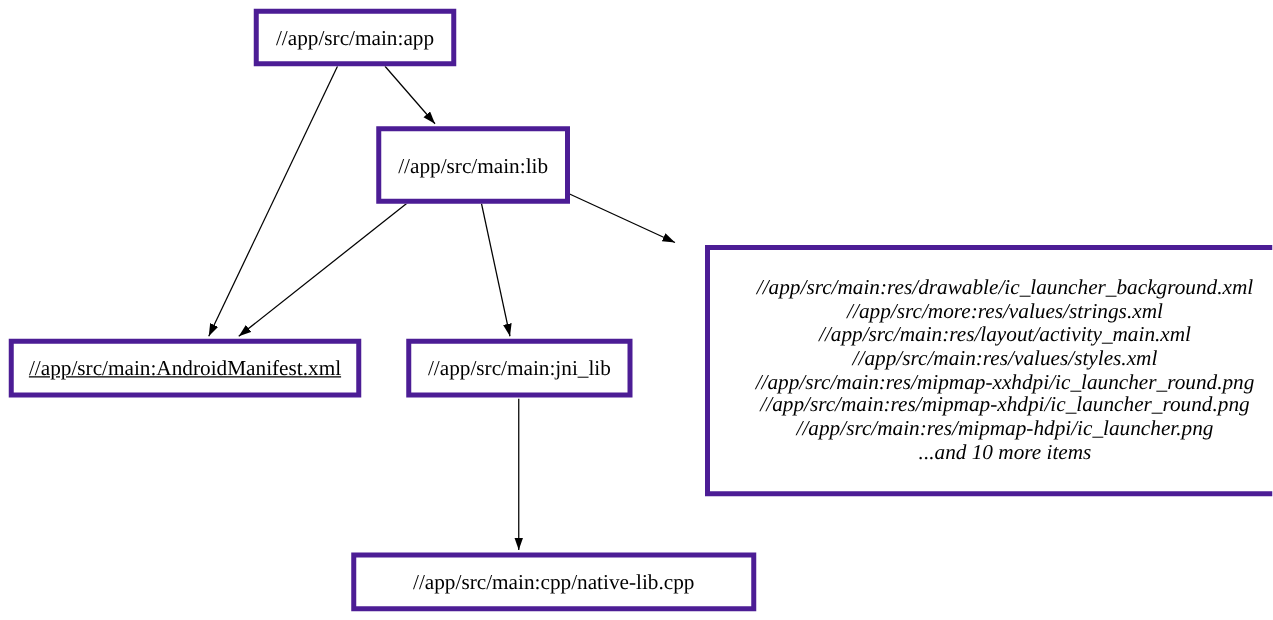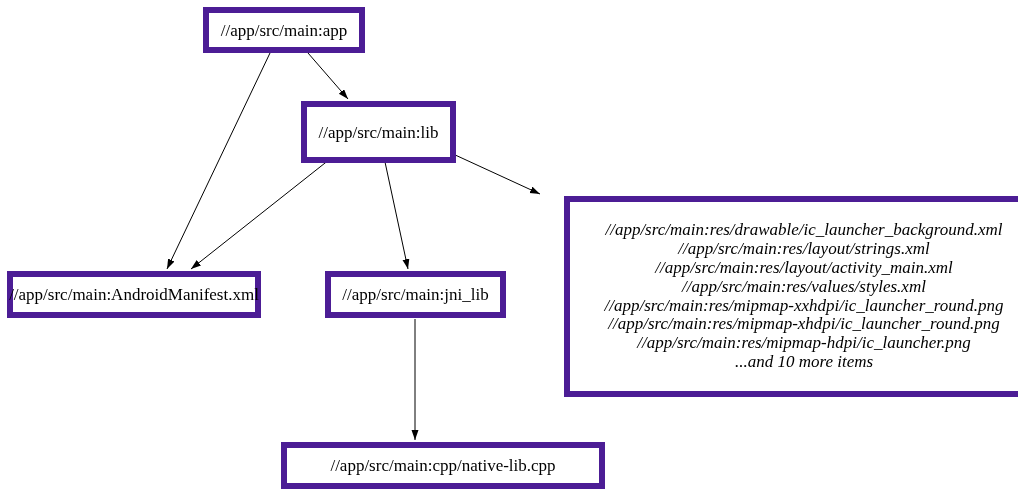--- a/index.html
+++ b/index.html
@@ -19,21 +19,21 @@
   .edges-layer {
     position: absolute;
     left: 0;
     top: 0;
     width: 1018px;
     height: 496px;
   }
   .node {
     position: absolute;
     box-sizing: border-box;
-    border: 6px solid #4c1d95;
+    border: 4px solid #4c1d95;
     background: #ffffff;
     display: flex;
     align-items: center;
     justify-content: center;
     text-align: center;
     font-size: 17px;
     line-height: 19px;
     white-space: nowrap;
   }
   .node-multi {
@@ -65,31 +65,31 @@
   </svg>
 
   <div class="node" style="left:203px; top:7px; width:162px; height:46px;">
     <span>//app/src/main:app</span>
   </div>
 
   <div class="node" style="left:301px; top:101px; width:155px; height:62px;">
     <span>//app/src/main:lib</span>
   </div>
 
-  <div class="node" style="left:7px; top:271px; width:254px; height:47px;">
+  <div class="node" style="left:7px; top:271px; width:282px; height:47px;text-decoration:underline;">
     <span>//app/src/main:AndroidManifest.xml</span>
   </div>
 
   <div class="node" style="left:325px; top:271px; width:181px; height:47px;">
     <span>//app/src/main:jni_lib</span>
   </div>
 
   <div class="node node-multi" style="left:564px; top:196px; width:480px; height:201px;font-style:italic;">
     <span class="res-line">//app/src/main:res/drawable/ic_launcher_background.xml</span>
-    <span class="res-line">//app/src/main:res/layout/strings.xml</span>
+    <span class="res-line">//app/src/more:res/values/strings.xml</span>
     <span class="res-line">//app/src/main:res/layout/activity_main.xml</span>
     <span class="res-line">//app/src/main:res/values/styles.xml</span>
     <span class="res-line">//app/src/main:res/mipmap-xxhdpi/ic_launcher_round.png</span>
     <span class="res-line">//app/src/main:res/mipmap-xhdpi/ic_launcher_round.png</span>
     <span class="res-line">//app/src/main:res/mipmap-hdpi/ic_launcher.png</span>
     <span class="res-line">...and 10 more items</span>
   </div>
 
   <div class="node" style="left:281px; top:442px; width:324px; height:47px;">
     <span>//app/src/main:cpp/native-lib.cpp</span>

